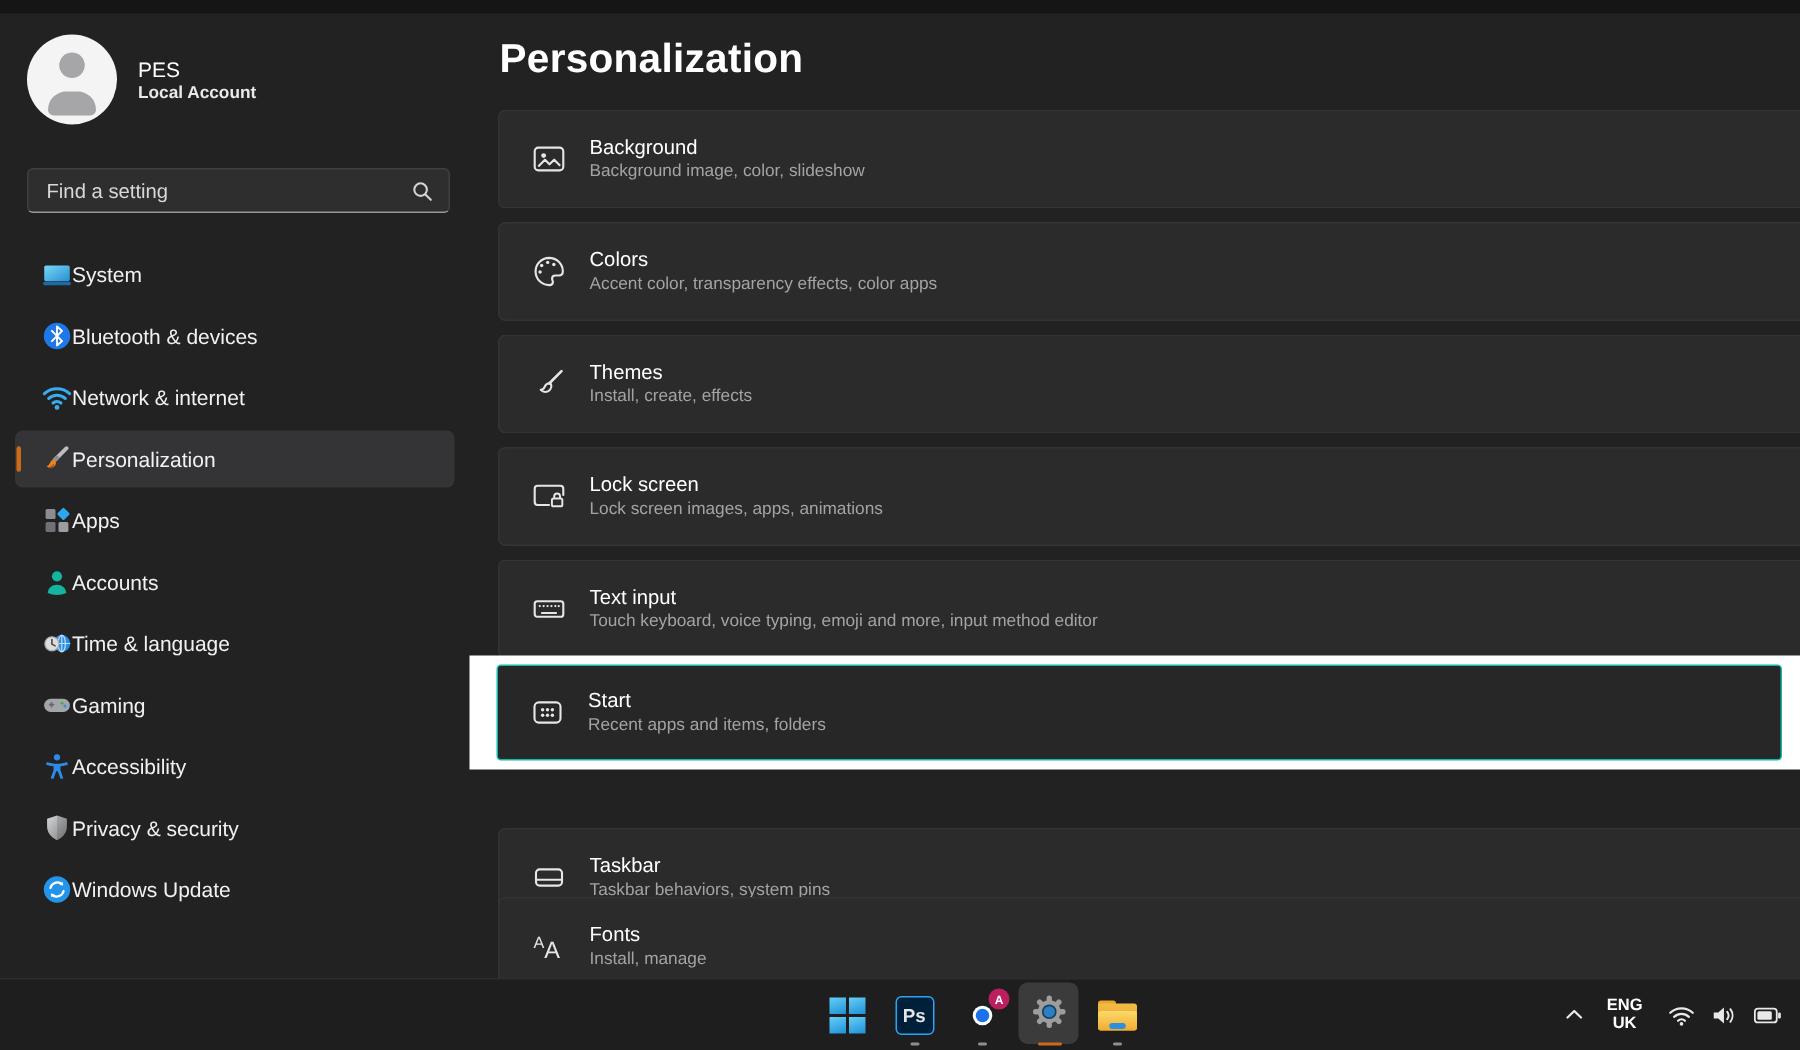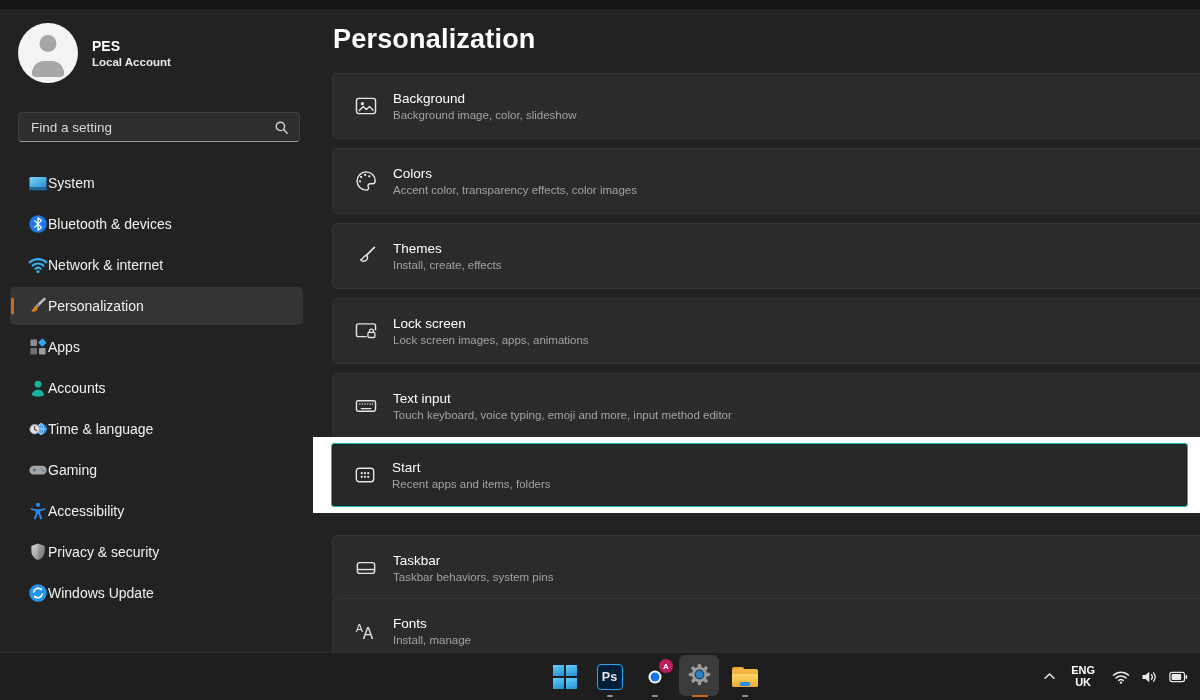--- a/index.html
+++ b/index.html
@@ -10,21 +10,21 @@
     -webkit-font-smoothing:antialiased;
   }
   .top-edge{position:absolute;top:0;left:0;right:0;height:9px;background:#151516;z-index:4;}
 
   
   #sidebar{position:absolute;left:0;top:0;width:320px;bottom:47px;}
   .account{position:absolute;left:18px;top:23px;display:flex;align-items:center;gap:14px;cursor:default;}
   .avatar{width:60px;height:60px;border-radius:50%;background:#f4f4f4;position:relative;overflow:hidden;flex:0 0 auto;}
   .avatar .head{position:absolute;top:12px;left:50%;transform:translateX(-50%);width:17px;height:17px;border-radius:50%;background:#a6a6a8;}
   .avatar .shoulders{position:absolute;bottom:6px;left:50%;transform:translateX(-50%);width:32px;height:16px;border-radius:16px 16px 5px 5px;background:#a6a6a8;}
-  .acct-name{color:#ffffff;font-size:14px;font-weight:700;line-height:17px;}
+  .acct-name{color:#ffffff;font-size:14px;font-weight:400;line-height:17px;}
   .acct-sub{color:#e9e9e9;font-size:11.5px;font-weight:600;line-height:14px;}
 
   .search{position:absolute;left:18px;top:112px;width:282px;height:30px;background:#2e2e2f;
     border:1px solid #404042;border-bottom:1px solid #989899;border-radius:4px;
     display:flex;align-items:center;padding:0 10px;box-sizing:border-box;}
   .search input{flex:1;min-width:0;background:transparent;border:none;outline:none;color:#ededed;font-size:13.5px;font-family:inherit;}
   .search input::placeholder{color:#d8d8d8;opacity:1;}
   .search .mag{flex:0 0 auto;display:flex;}
 
   #nav{position:absolute;left:10px;top:164px;width:293px;}
@@ -253,21 +253,21 @@
           <svg width="26" height="26" viewBox="0 0 24 24">
             <path d="M12 3.6a8.4 8.4 0 1 0 .3 16.8c1.3 0 2.1-.8 2.1-1.9 0-.8-.5-1.3-.5-2.1 0-1 .8-1.9 2-1.9h2.1c1.5 0 2.5-1.1 2.5-2.7C20.5 7.2 16.7 3.6 12 3.6z" fill="none" stroke="#e6e6e6" stroke-width="1.3"></path>
             <circle cx="7.5" cy="8.3" r="1.05" fill="#e6e6e6"></circle>
             <circle cx="11.2" cy="6.4" r="1.05" fill="#e6e6e6"></circle>
             <circle cx="15" cy="7.7" r="1.05" fill="#e6e6e6"></circle>
             <circle cx="6.5" cy="12.3" r="1.05" fill="#e6e6e6"></circle>
           </svg>
         </span>
         <div class="row-text">
           <div class="row-title">Colors</div>
-          <div class="row-sub">Accent color, transparency effects, color images</div>
+          <div class="row-sub">Accent color, transparency effects, color apps</div>
         </div>
       </div>
       <div class="row" style="top: 223px;">
         <span class="row-ic">
           <svg width="26" height="26" viewBox="0 0 24 24">
             <path d="M19.7 4.1l-7.6 7.6" stroke="#e6e6e6" stroke-width="1.6" stroke-linecap="round"></path>
             <path d="M12.5 11.4c-1.6.3-2.7 1-3.2 2.3-.4 1.1-1.1 1.7-2.4 1.9 1.6 1.8 4.3 1.7 5.8-.1.8-1 1-2.1.6-3.2z" fill="none" stroke="#e6e6e6" stroke-width="1.3" stroke-linejoin="round"></path>
           </svg>
         </span>
         <div class="row-text">
@@ -318,21 +318,21 @@
               <circle cx="12" cy="13.7" r="1.05" fill="#e6e6e6"></circle>
               <circle cx="15" cy="13.7" r="1.05" fill="#e6e6e6"></circle>
             </svg>
           </span>
           <div class="row-text">
             <div class="row-title">Start</div>
             <div class="row-sub">Recent apps and items, folders</div>
           </div>
         </div>
       </div>
-      <div class="row" style="top: 535px; padding-left: 28px;">
+      <div class="row" style="top: 552px; padding-left: 28px;">
         <span class="row-ic">
           <svg width="26" height="26" viewBox="0 0 24 24">
             <rect x="4" y="7" width="16" height="10" rx="2.2" fill="none" stroke="#e6e6e6" stroke-width="1.3"></rect>
             <path d="M4.6 13.4h14.8" stroke="#e6e6e6" stroke-width="1.3"></path>
           </svg>
         </span>
         <div class="row-text">
           <div class="row-title">Taskbar</div>
           <div class="row-sub">Taskbar behaviors, system pins</div>
         </div>

